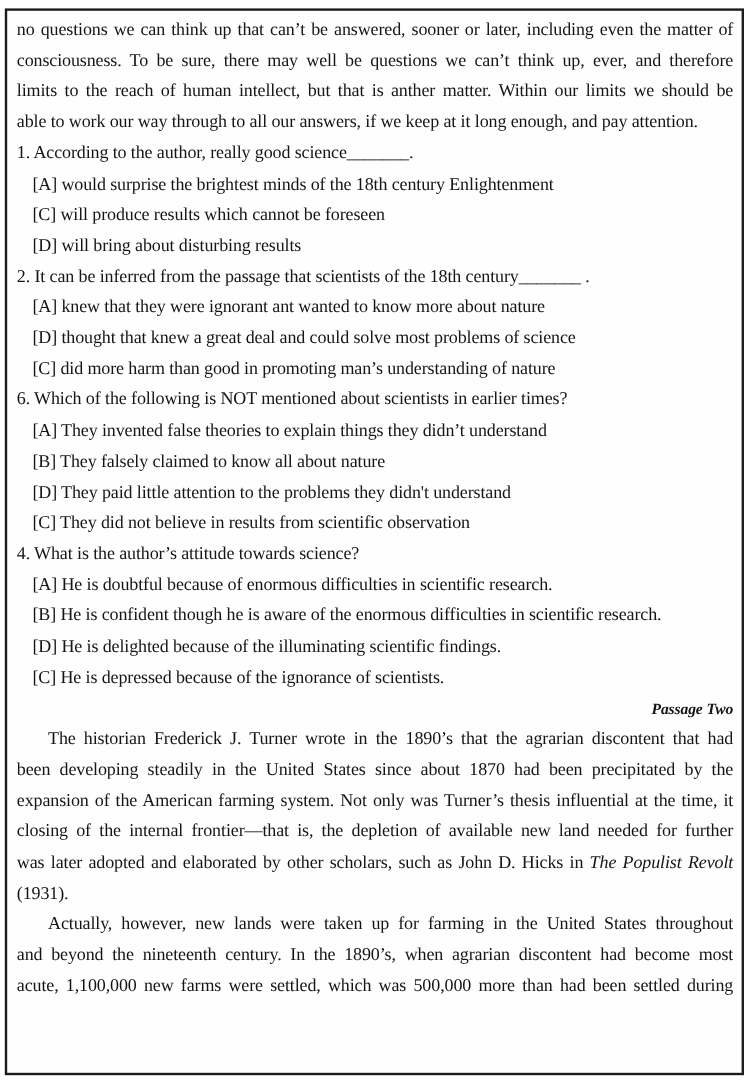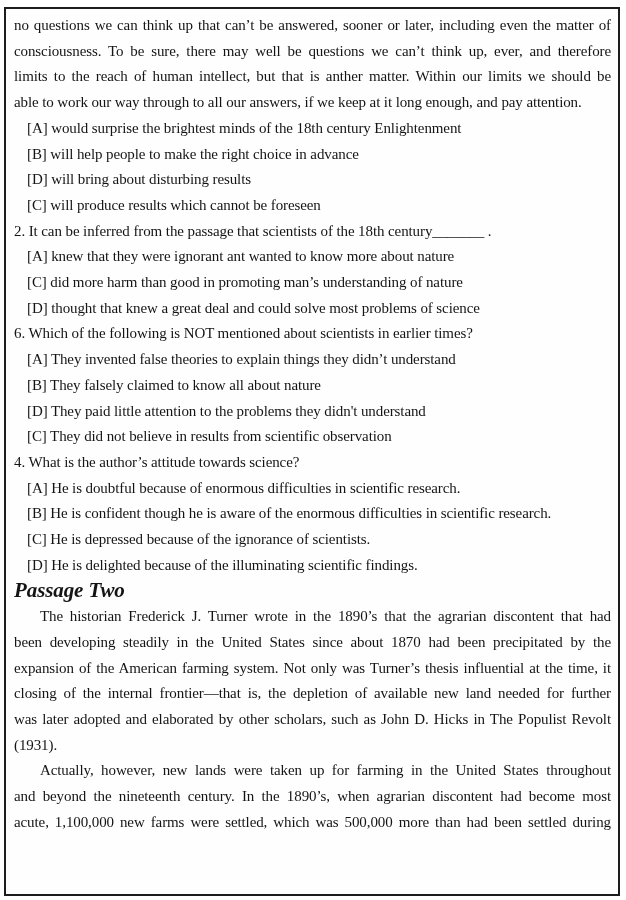--- a/index.html
+++ b/index.html
@@ -37,70 +37,71 @@
     text-align: justify;
     text-align-last: justify;
   }
   .option {
     padding-left: 13px;
   }
   .indent {
     text-indent: 26px;
   }
   .heading {
-    font-size: 21px;
+    font-size: 13px;
     line-height: 25.7px;
-    text-align: left;
+    text-align: right;
     font-weight: bold;
     font-style: italic;
     letter-spacing: -0.1px;
   }
   .italic {
+    font-style: italic;
   }
 </style>
 </head>
 <body>
 
 <div class="sheet">
 
   <div>
     <div class="line j">no questions we can think up that can’t be answered, sooner or later, including even the matter of</div>
     <div class="line j">consciousness. To be sure, there may well be questions we can’t think up, ever, and therefore</div>
     <div class="line j">limits to the reach of human intellect, but that is anther matter. Within our limits we should be</div>
     <div class="line">able to work our way through to all our answers, if we keep at it long enough, and pay attention.</div>
   </div>
 
   <div>
+    <div class="line">1. According to the author, really good science_______.</div>
     <div class="line option">[A] would surprise the brightest minds of the 18th century Enlightenment</div>
-    <div class="line option">[B] will help people to make the right choice in advance</div>
+    <div class="line option">[C] will produce results which cannot be foreseen</div>
     <div class="line option">[D] will bring about disturbing results</div>
-    <div class="line option">[C] will produce results which cannot be foreseen</div>
   </div>
 
   <div>
     <div class="line">2. It can be inferred from the passage that scientists of the 18th century_______ .</div>
     <div class="line option">[A] knew that they were ignorant ant wanted to know more about nature</div>
+    <div class="line option">[D] thought that knew a great deal and could solve most problems of science</div>
     <div class="line option">[C] did more harm than good in promoting man’s understanding of nature</div>
-    <div class="line option">[D] thought that knew a great deal and could solve most problems of science</div>
   </div>
 
   <div>
     <div class="line">6. Which of the following is NOT mentioned about scientists in earlier times?</div>
     <div class="line option">[A] They invented false theories to explain things they didn’t understand</div>
     <div class="line option">[B] They falsely claimed to know all about nature</div>
     <div class="line option">[D] They paid little attention to the problems they didn't understand</div>
     <div class="line option">[C] They did not believe in results from scientific observation</div>
   </div>
 
   <div>
     <div class="line">4. What is the author’s attitude towards science?</div>
     <div class="line option">[A] He is doubtful because of enormous difficulties in scientific research.</div>
     <div class="line option">[B] He is confident though he is aware of the enormous difficulties in scientific research.</div>
+    <div class="line option">[D] He is delighted because of the illuminating scientific findings.</div>
     <div class="line option">[C] He is depressed because of the ignorance of scientists.</div>
-    <div class="line option">[D] He is delighted because of the illuminating scientific findings.</div>
   </div>
 
   <div class="heading">Passage Two</div>
 
   <div>
     <div class="line j indent">The historian Frederick J. Turner wrote in the 1890’s that the agrarian discontent that had</div>
     <div class="line j">been developing steadily in the United States since about 1870 had been precipitated by the</div>
     <div class="line j">expansion of the American farming system. Not only was Turner’s thesis influential at the time, it</div>
     <div class="line j">closing of the internal frontier—that is, the depletion of available new land needed for further</div>
     <div class="line j"><span>was later adopted and elaborated by other scholars, such as John D. Hicks in </span><span class="italic">The Populist Revolt</span></div>

